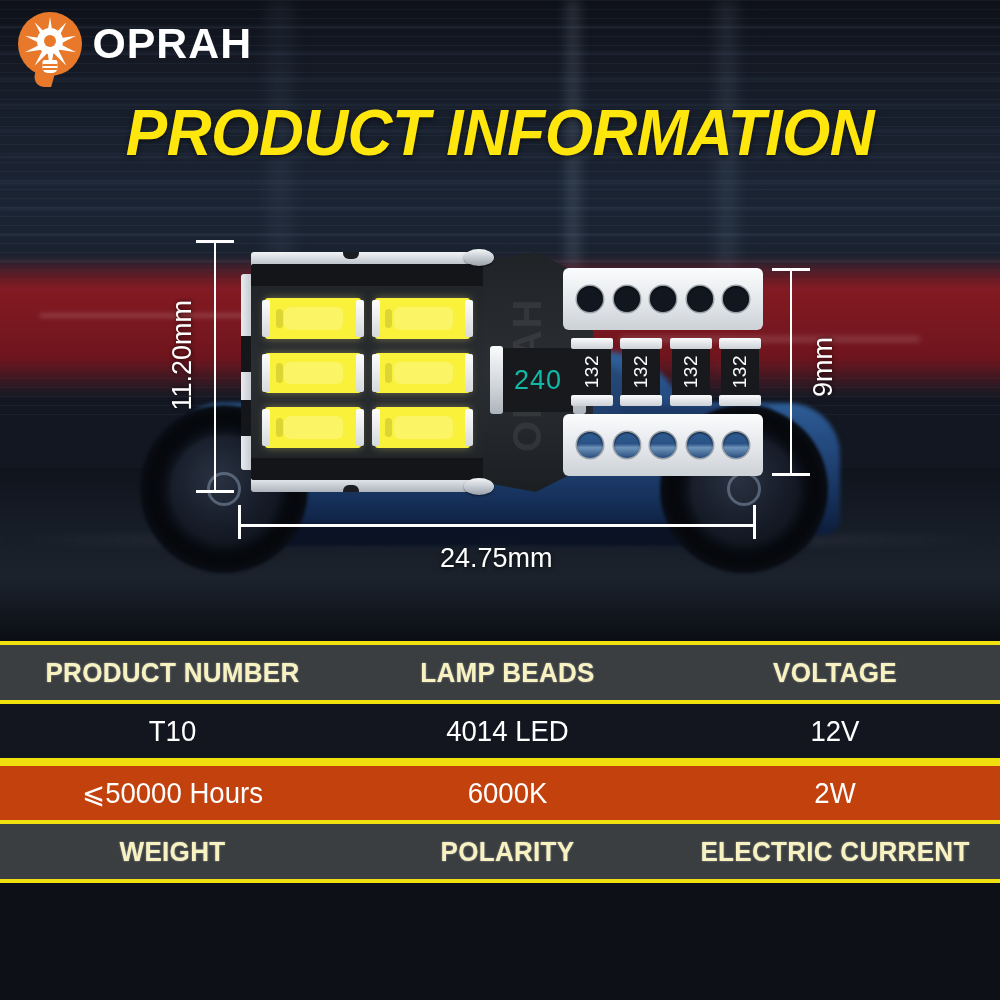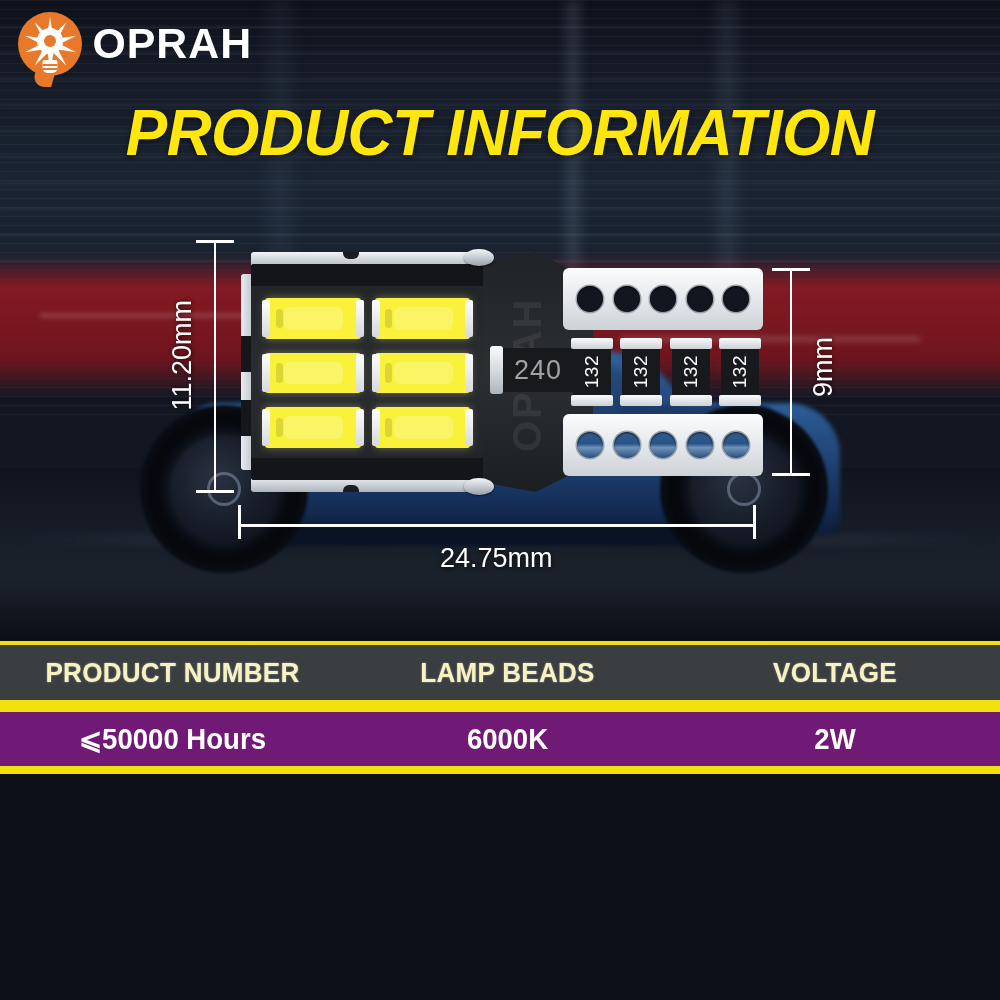--- a/index.html
+++ b/index.html
@@ -247,24 +247,24 @@
   .rivet{
     position:absolute; width:30px; height:17px; border-radius:50%;
     background:linear-gradient(180deg,#f4f6f8,#c2c8cf 55%,#9aa1a9);
     box-shadow:0 1px 2px rgba(0,0,0,.5);
   }
   .rivet.t{ left:231px; top:-3px; }
   .rivet.b{ left:231px; bottom:-3px; }
 
   
   .res240{
-    position:absolute; left:265px; top:96px; width:80px; height:44px;
+    position:absolute; left:265px; top:96px; width:80px; height:64px;
     background:#17191c; border-radius:3px;
     display:flex; align-items:center; justify-content:center;
-    color:#a3a3a3; font-size:27px; letter-spacing:1px;
+    color:#14b8a6; font-size:27px; letter-spacing:1px;
     font-family:"Liberation Sans", sans-serif;
   }
   .res240::before, .res240::after{
     content:""; position:absolute; top:-2px; height:calc(100% + 4px); width:13px;
     background:linear-gradient(180deg,#fafbfc,#cfd4d9 60%,#aeb4bb); border-radius:3px;
   }
   .res240::before{ left:-8px; } .res240::after{ right:-8px; }
 
   
   .pcb{ position:absolute; left:330px; top:0; width:200px; height:240px; }
@@ -317,21 +317,21 @@
     text-shadow:0 1px 4px rgba(0,0,0,.8);
   }
   .dim-label.vert{ writing-mode:vertical-rl; transform:rotate(180deg); }
 
   
   .table{ position:absolute; left:0; top:641px; width:1000px; height:359px; z-index:7; }
   .rule{ width:100%; height:4px; background:#EFE00E; }
   .row{ display:flex; width:100%; align-items:center; }
   .row.head{ height:55px; background:#3b3e41; }
   .row.val{ height:54px; background:#13161f; }
-  .row.val.alt{ background:#701a75;font-weight:bold; }
+  .row.val.alt{ background:#c2410c; }
   .cell{ text-align:center; }
   .cell.c1{ width:34.5%; }
   .cell.c2{ width:32.5%; }
   .cell.c3{ width:33%; }
   .head .cell{
     color:#F7F2C0; font-size:28px; font-weight:bold;
     transform:scaleX(.93); letter-spacing:.3px;
     font-family:"Liberation Sans", sans-serif;
     text-shadow:0 0 2px rgba(255,255,255,.55);
   }
@@ -500,27 +500,37 @@
 <div class="table">
 
   <div class="rule"></div>
   <div class="row head">
     <div class="cell c1">PRODUCT NUMBER</div>
     <div class="cell c2">LAMP BEADS</div>
     <div class="cell c3">VOLTAGE</div>
   </div>
 
   <div class="rule"></div>
+  <div class="row val">
+    <div class="cell c1">T10</div>
+    <div class="cell c2">4014 LED</div>
+    <div class="cell c3">12V</div>
+  </div>
 
   <div class="rule"></div>
 
   <div class="rule"></div>
   <div class="row val alt">
     <div class="cell c1">⩽50000 Hours</div>
     <div class="cell c2">6000K</div>
     <div class="cell c3">2W</div>
   </div>
 
   <div class="rule"></div>
+  <div class="row head">
+    <div class="cell c1">WEIGHT</div>
+    <div class="cell c2">POLARITY</div>
+    <div class="cell c3">ELECTRIC CURRENT</div>
+  </div>
 
   <div class="rule"></div>
 
 </div>
 
 </body></html>

